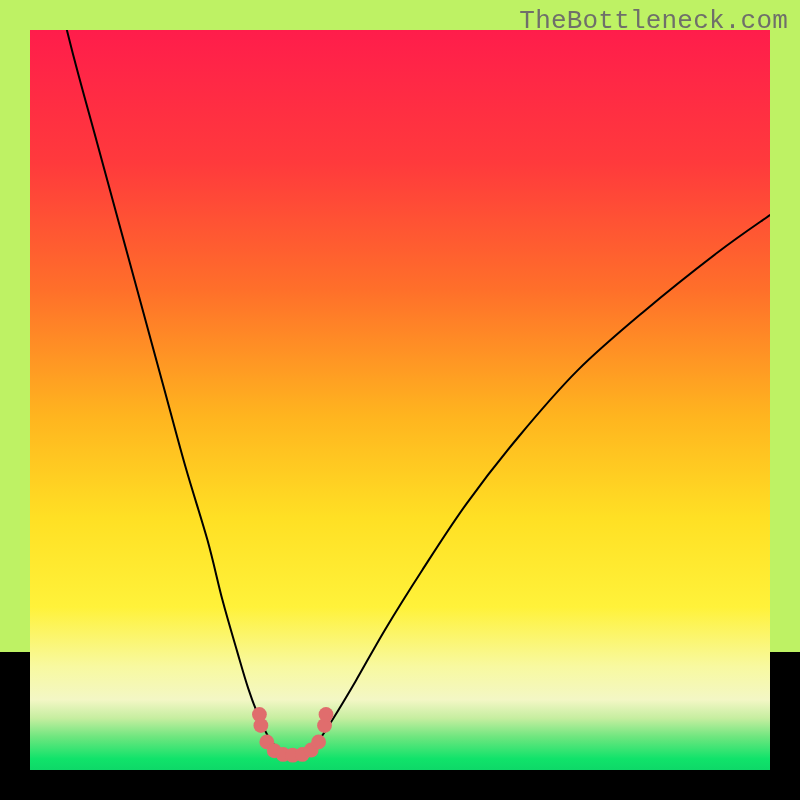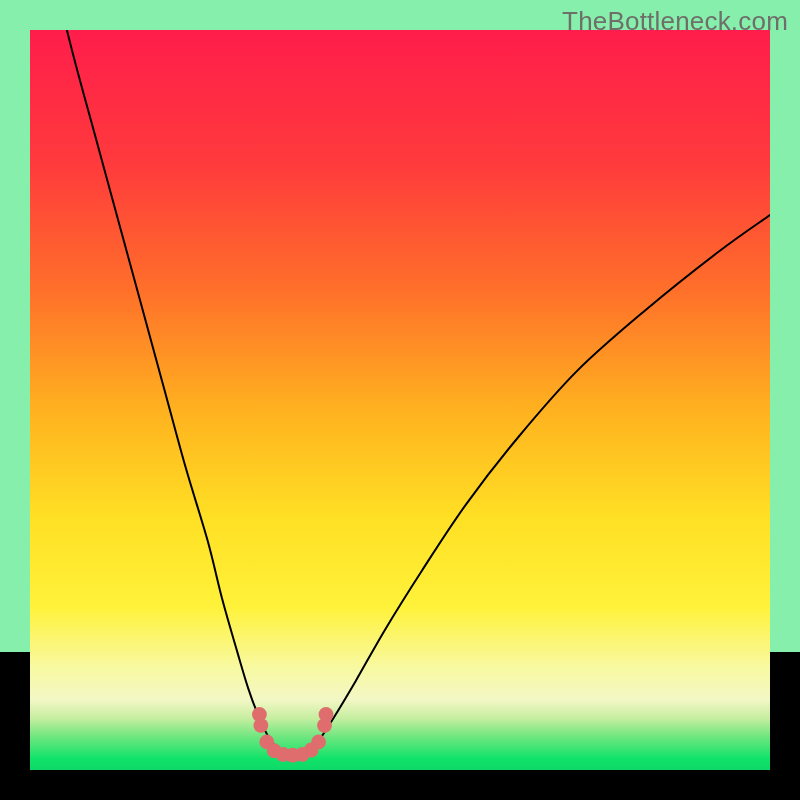--- a/index.html
+++ b/index.html
@@ -10,21 +10,22 @@
     background: #000;
     overflow: hidden;
     font-family: Arial, Helvetica, sans-serif;
   }
   .frame {
     position: absolute;
     left: 0;
     top: 0;
     width: 800px;
     height: 652px;
-    background: #86efac;
+    background: #bef264;
+    font-family: Liberation Mono, monospace;
   }
   .plot-area {
     position: absolute;
     left: 30px;
     top: 30px;
     width: 740px;
     height: 740px;
     overflow: hidden;
   }
   .gradient {

